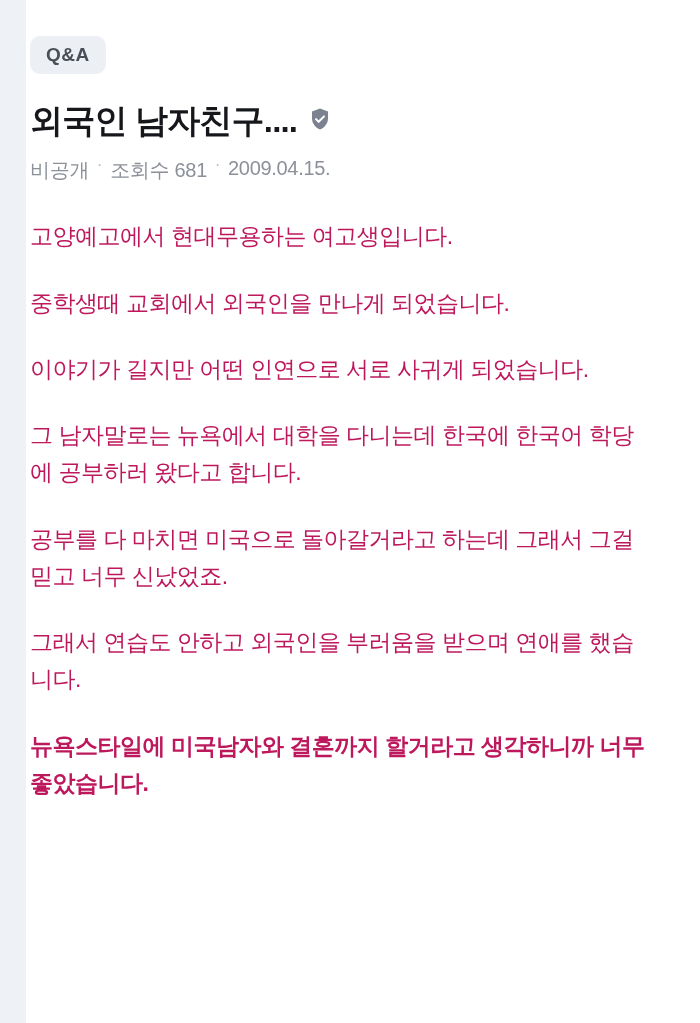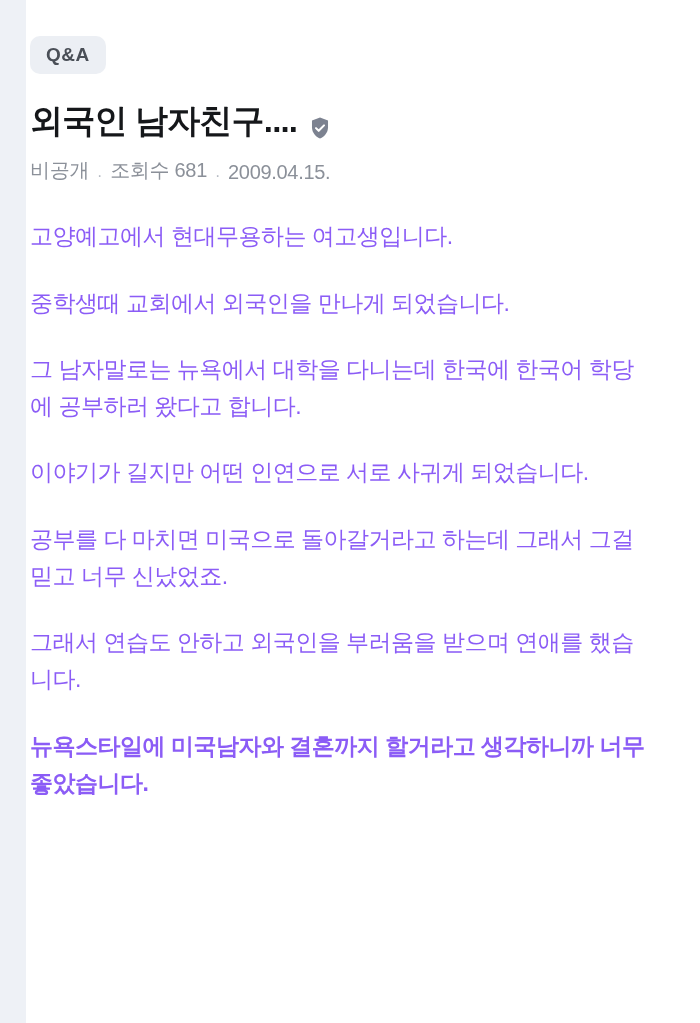--- a/index.html
+++ b/index.html
@@ -48,21 +48,21 @@
     color: #4a4f57;
     font-size: 19px;
     font-weight: bold;
     letter-spacing: 0.5px;
     padding: 9px 16px 10px 16px;
     border-radius: 10px;
     line-height: 1;
   }
   .title-row {
     display: flex;
-    align-items: flex-end;
+    align-items: flex-start;
     gap: 10px;
     margin-top: 26px;
   }
   .title {
     font-size: 33px;
     font-weight: bold;
     color: #15171a;
     line-height: 1.25;
     letter-spacing: -0.8px;
     margin: 0;
@@ -75,33 +75,33 @@
     height: 26px;
     flex: 0 0 auto;
     margin-top: 6px;
   }
   .meta {
     margin-top: 16px;
     font-size: 20px;
     color: #8b9099;
     letter-spacing: -0.3px;
     display: flex;
-    align-items: flex-end;
+    align-items: flex-start;
     gap: 8px;
   }
   .meta .dot {
     color: #b6bbc3;
     font-size: 16px;
     line-height: 1;
   }
   .body {
     margin-top: 34px;
     font-size: 23px;
     line-height: 1.62;
-    color: #8b5cf6;
+    color: #be185d;
     letter-spacing: -0.5px;
   }
   .body p {
     margin: 0 0 29px 0;
   }
   .body p:last-child {
     margin-bottom: 0;
     font-weight: bold;
   }
 </style>
@@ -132,21 +132,21 @@
       <span>비공개</span>
       <span class="dot">·</span>
       <span>조회수 681</span>
       <span class="dot">·</span>
       <span>2009.04.15.</span>
     </div>
 
     <div class="body">
       <p>고양예고에서 현대무용하는 여고생입니다.</p>
       <p>중학생때 교회에서 외국인을 만나게 되었습니다.</p>
+      <p>이야기가 길지만 어떤 인연으로 서로 사귀게 되었습니다.</p>
       <p>그 남자말로는 뉴욕에서 대학을 다니는데 한국에 한국어 학당에 공부하러 왔다고 합니다.</p>
-      <p>이야기가 길지만 어떤 인연으로 서로 사귀게 되었습니다.</p>
       <p>공부를 다 마치면 미국으로 돌아갈거라고 하는데 그래서 그걸 믿고 너무 신났었죠.</p>
       <p>그래서 연습도 안하고 외국인을 부러움을 받으며 연애를 했습니다.</p>
       <p>뉴욕스타일에 미국남자와 결혼까지 할거라고 생각하니까 너무 좋았습니다.</p>
     </div>
 
   </div>
 </div>
 
 </body></html>

